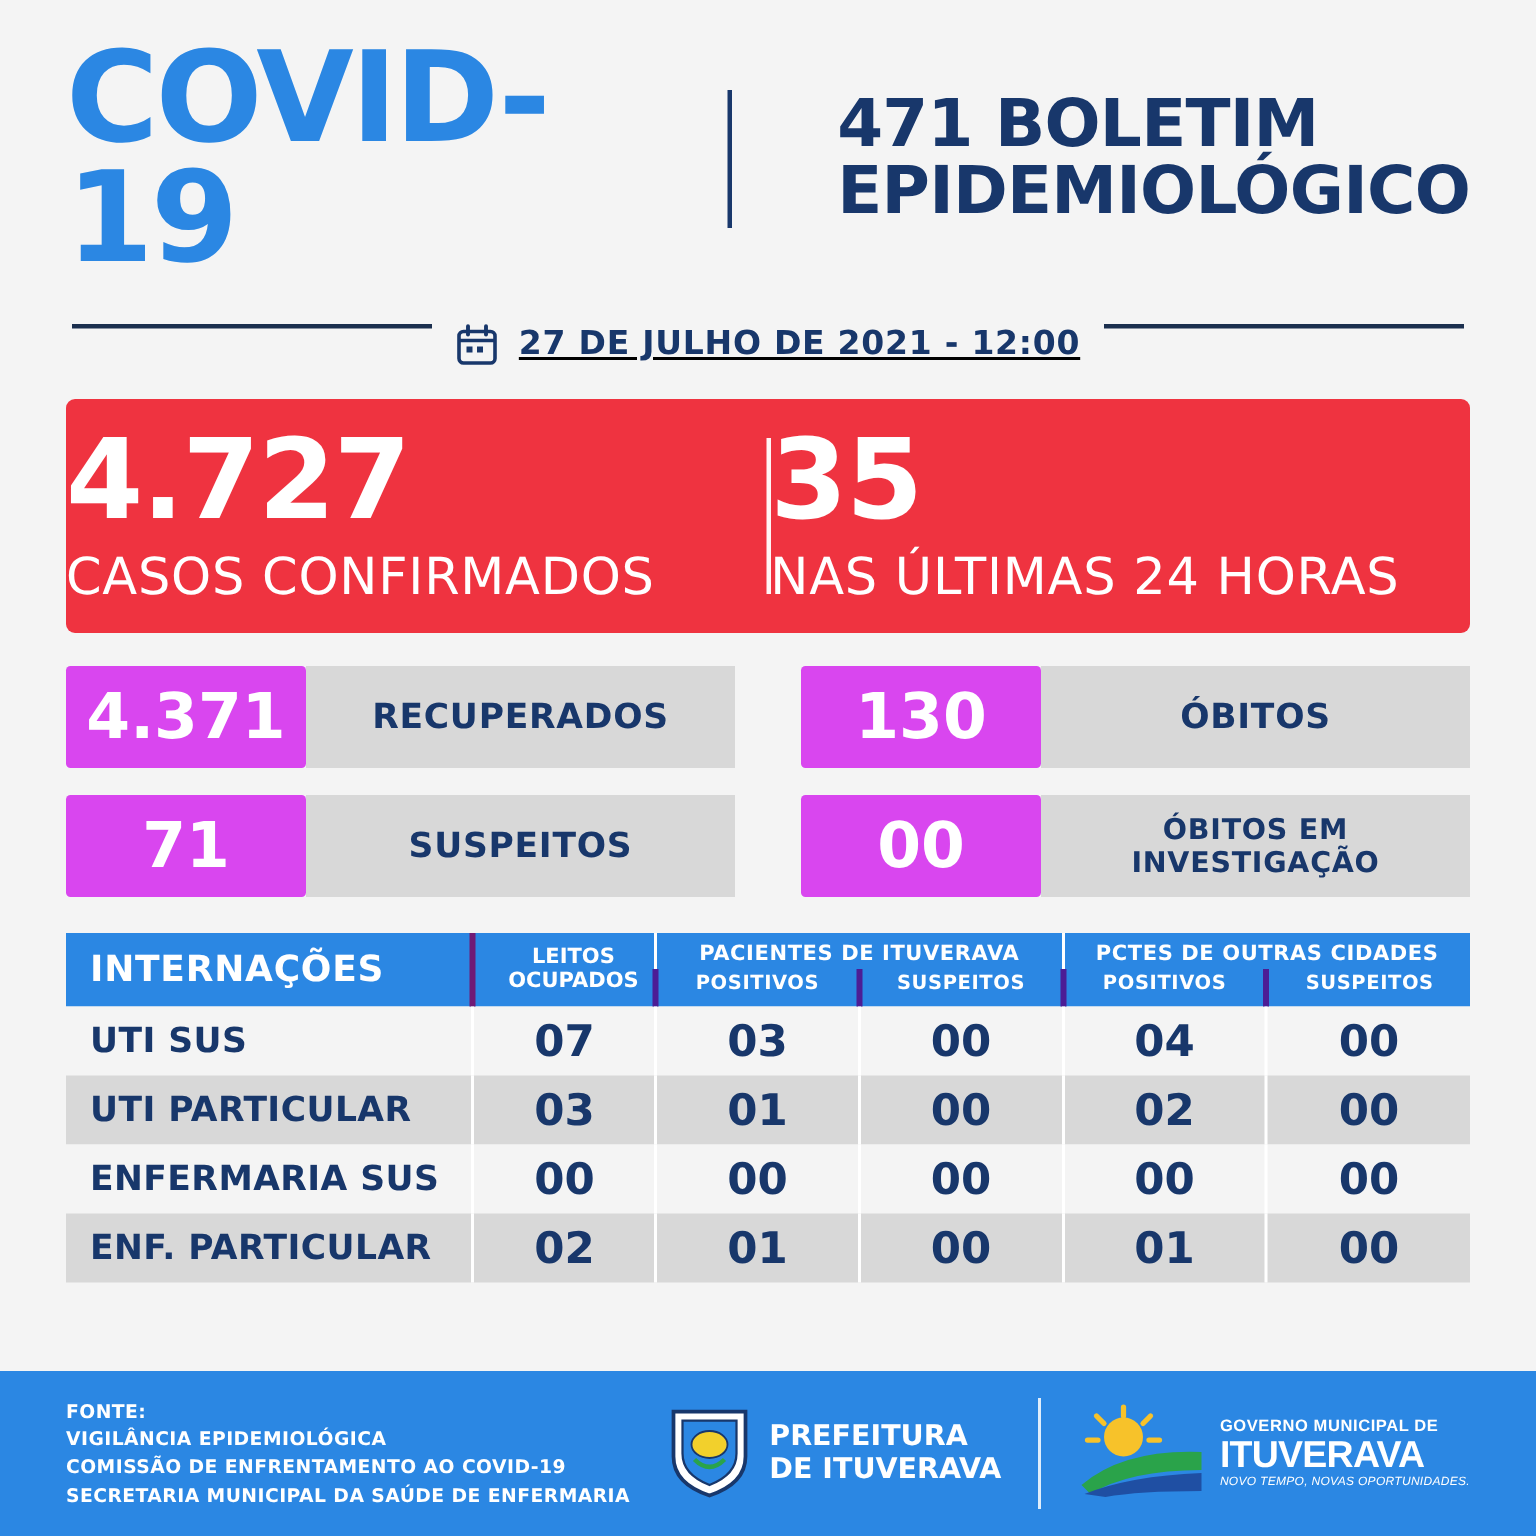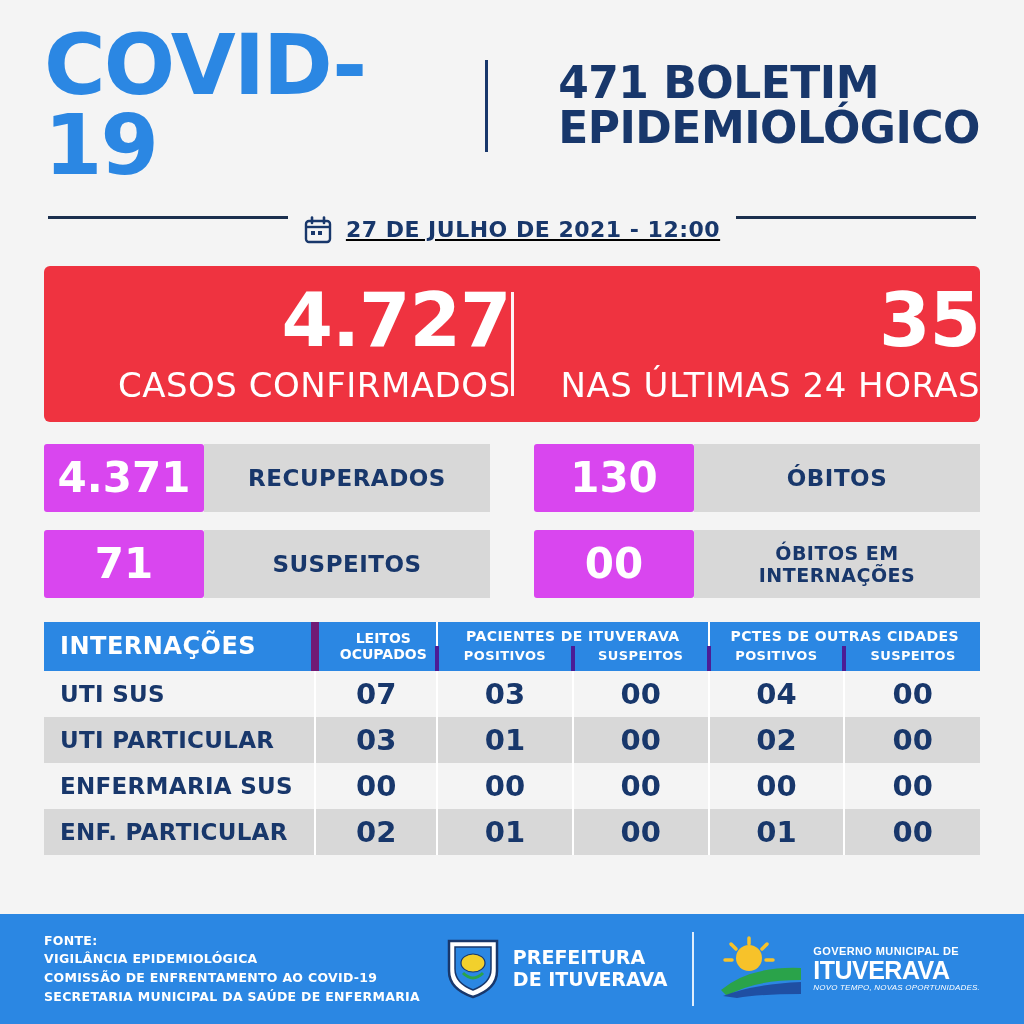--- a/index.html
+++ b/index.html
@@ -64,21 +64,21 @@
   
   .red-banner {
     margin: 22px 44px 0 44px;
     background: #ef3340;
     border-radius: 6px;
     height: 156px;
     display: flex; align-items: center;
     color: #fff;
   }
   .rb-cell {
-    flex: 1 1 0; text-align: right;
+    flex: 1 1 0; text-align: left;
   }
   .rb-big {
     font-size: 74px; font-weight: bold; line-height: 1;
     font-family: "DejaVu Sans", sans-serif;
     letter-spacing: -1px;
   }
   .rb-lbl {
     font-size: 34px; font-weight: normal; margin-top: 8px;
     font-family: "DejaVu Sans", sans-serif;
     letter-spacing: 0.5px;
@@ -132,21 +132,21 @@
     padding: 6px 2px 2px 2px; text-align: center;
     border-left: 2px solid #fff;
   }
   .th-sub {
     font-size: 13px; letter-spacing: 0.4px;
     padding: 2px 2px 8px 2px; text-align: center;
     border-left: 4px solid #4c1d95;
   }
   .th-leitos {
     font-size: 14px; line-height: 1.15; text-align: center;
-    border-left: 8px solid #701a75;
+    border-left: 4px solid #701a75;
     padding-left: 12px;
   }
   tbody td {
     color: #18376b;
     font-family: "DejaVu Sans", sans-serif;
     font-weight: bold;
     height: 46px;
     text-align: center;
     font-size: 29px;
     border-left: 2px solid #ffffff;
@@ -243,21 +243,21 @@
     <div class="stat">
       <div class="stat-num">130</div>
       <div class="stat-lbl">ÓBITOS</div>
     </div>
     <div class="stat">
       <div class="stat-num">71</div>
       <div class="stat-lbl">SUSPEITOS</div>
     </div>
     <div class="stat">
       <div class="stat-num">00</div>
-      <div class="stat-lbl small">ÓBITOS EM INTERNAÇÕES</div>
+      <div class="stat-lbl small">ÓBITOS EM INVESTIGAÇÃO</div>
     </div>
   </div>
 
   <div class="table-wrap">
     <table>
       <thead>
         <tr>
           <th rowspan="2" class="th-intern" style="width:29%;">INTERNAÇÕES</th>
           <th rowspan="2" class="th-leitos" style="width:13%;">
             <div>LEITOS</div>

